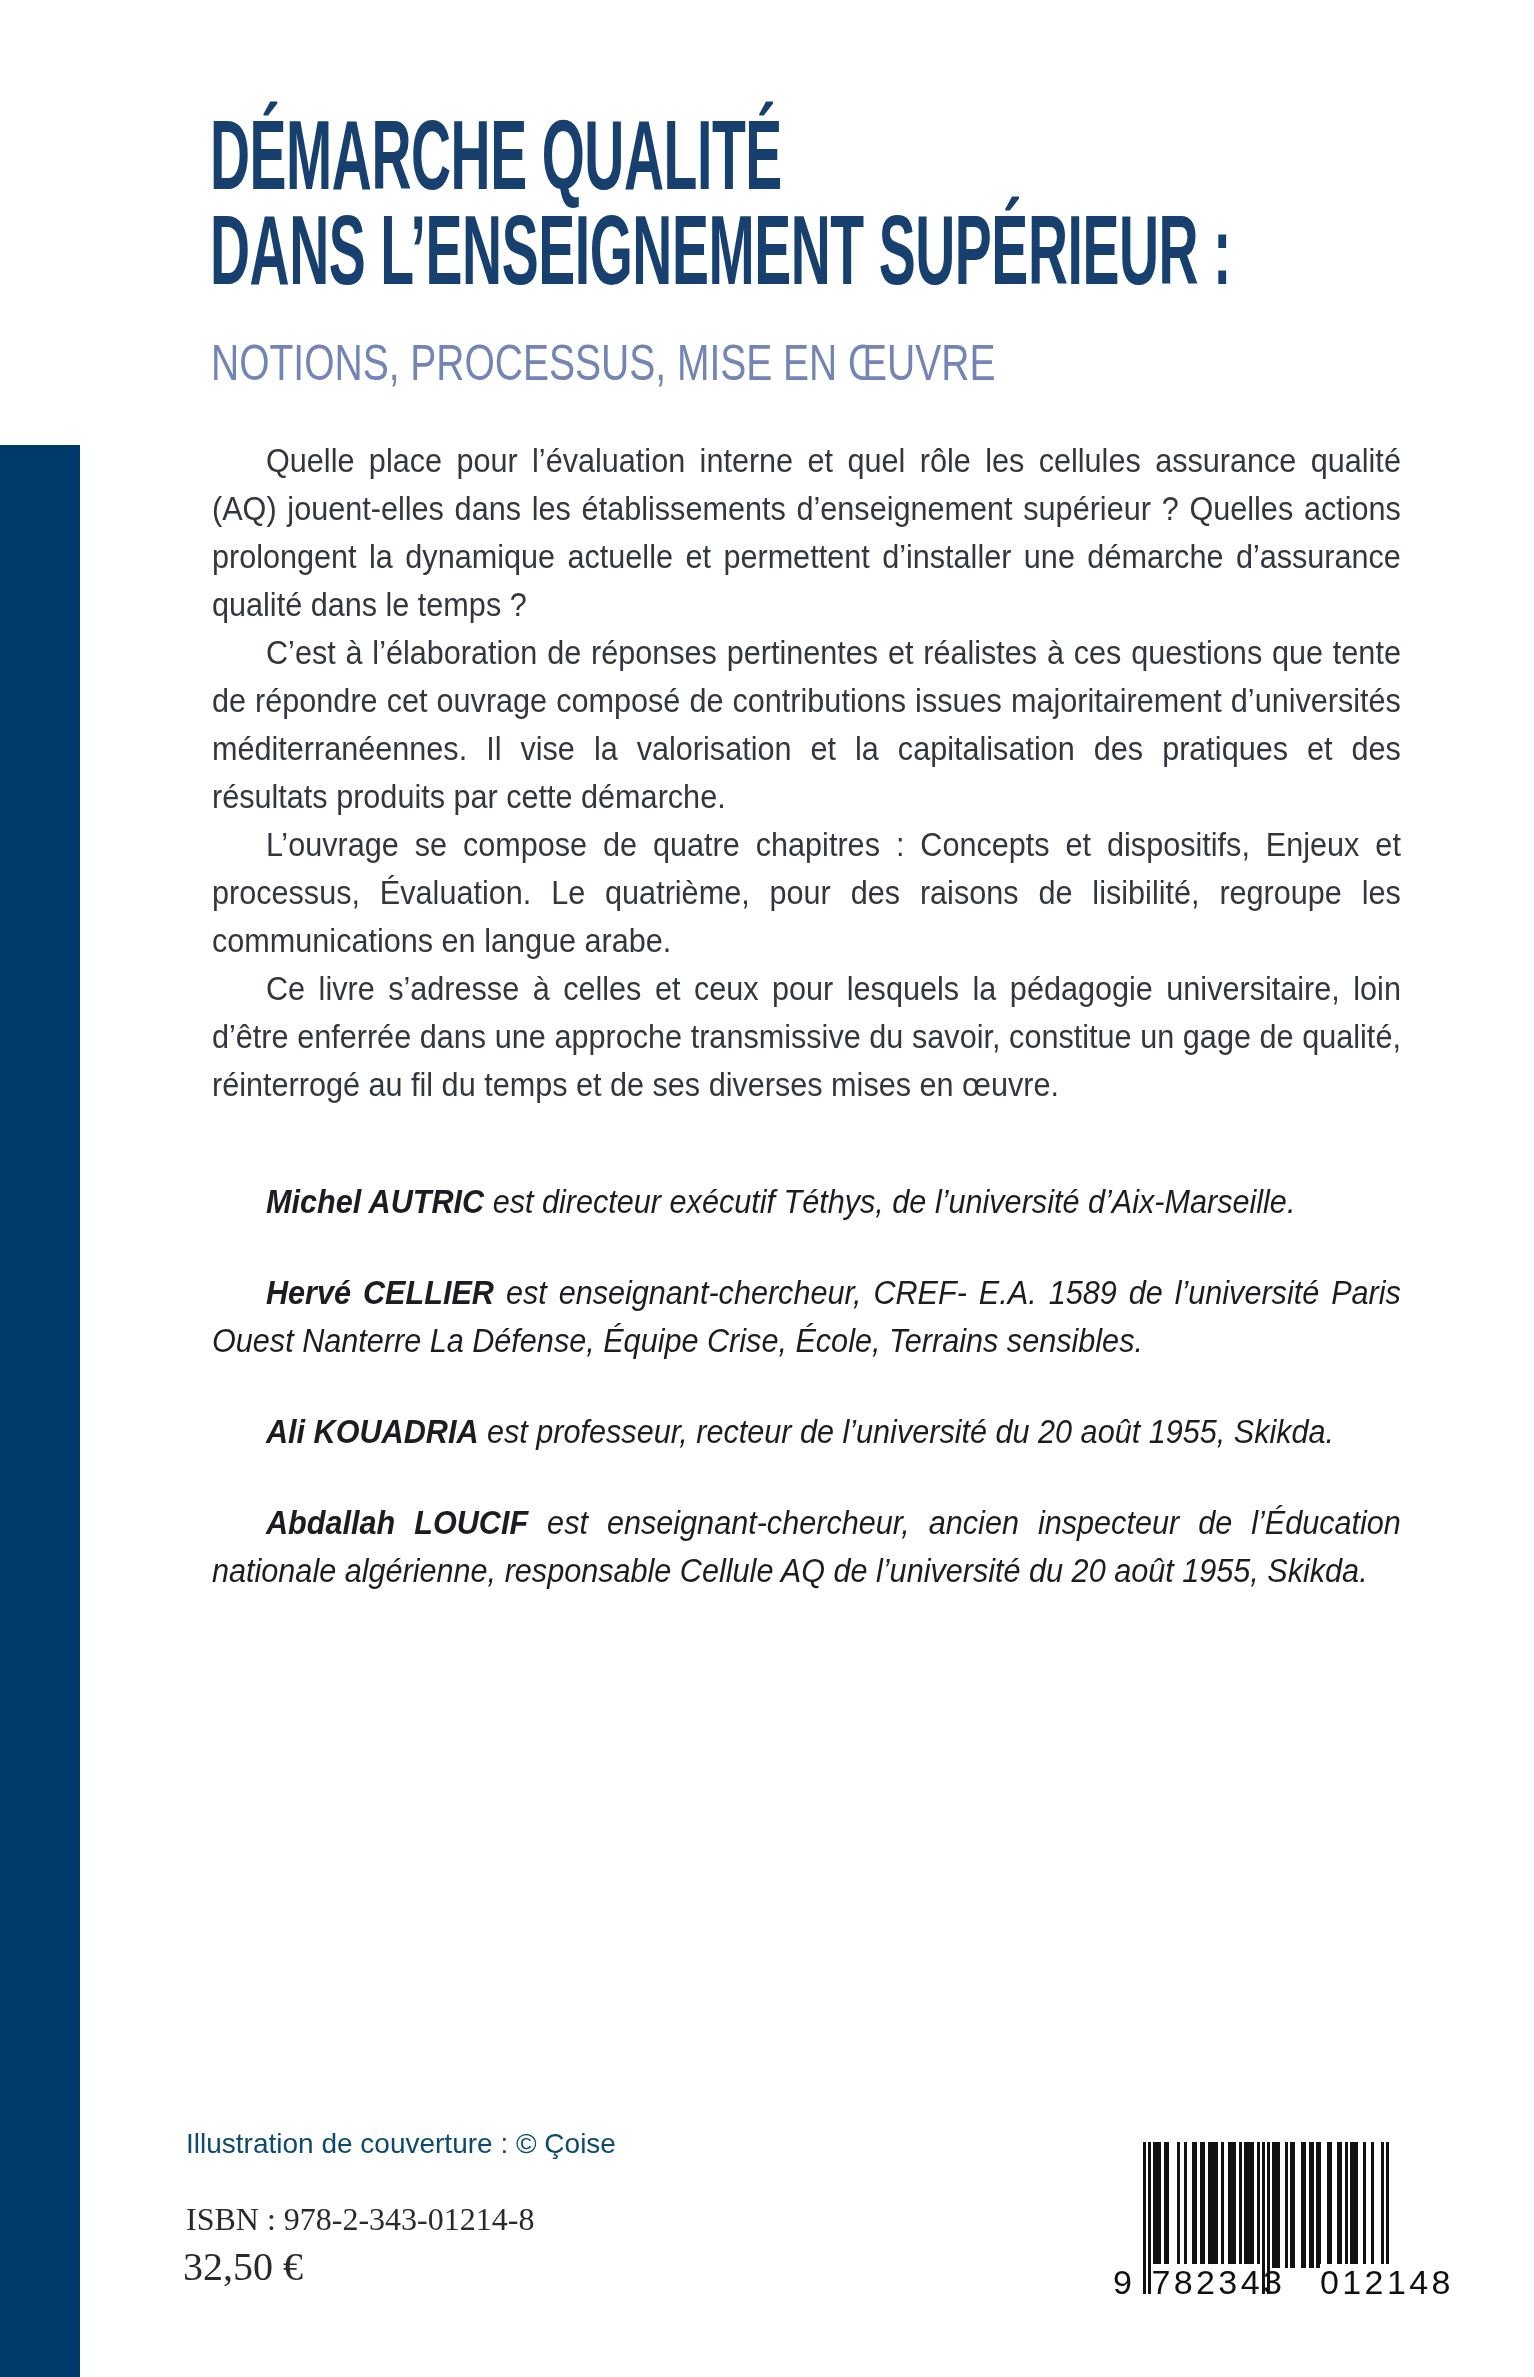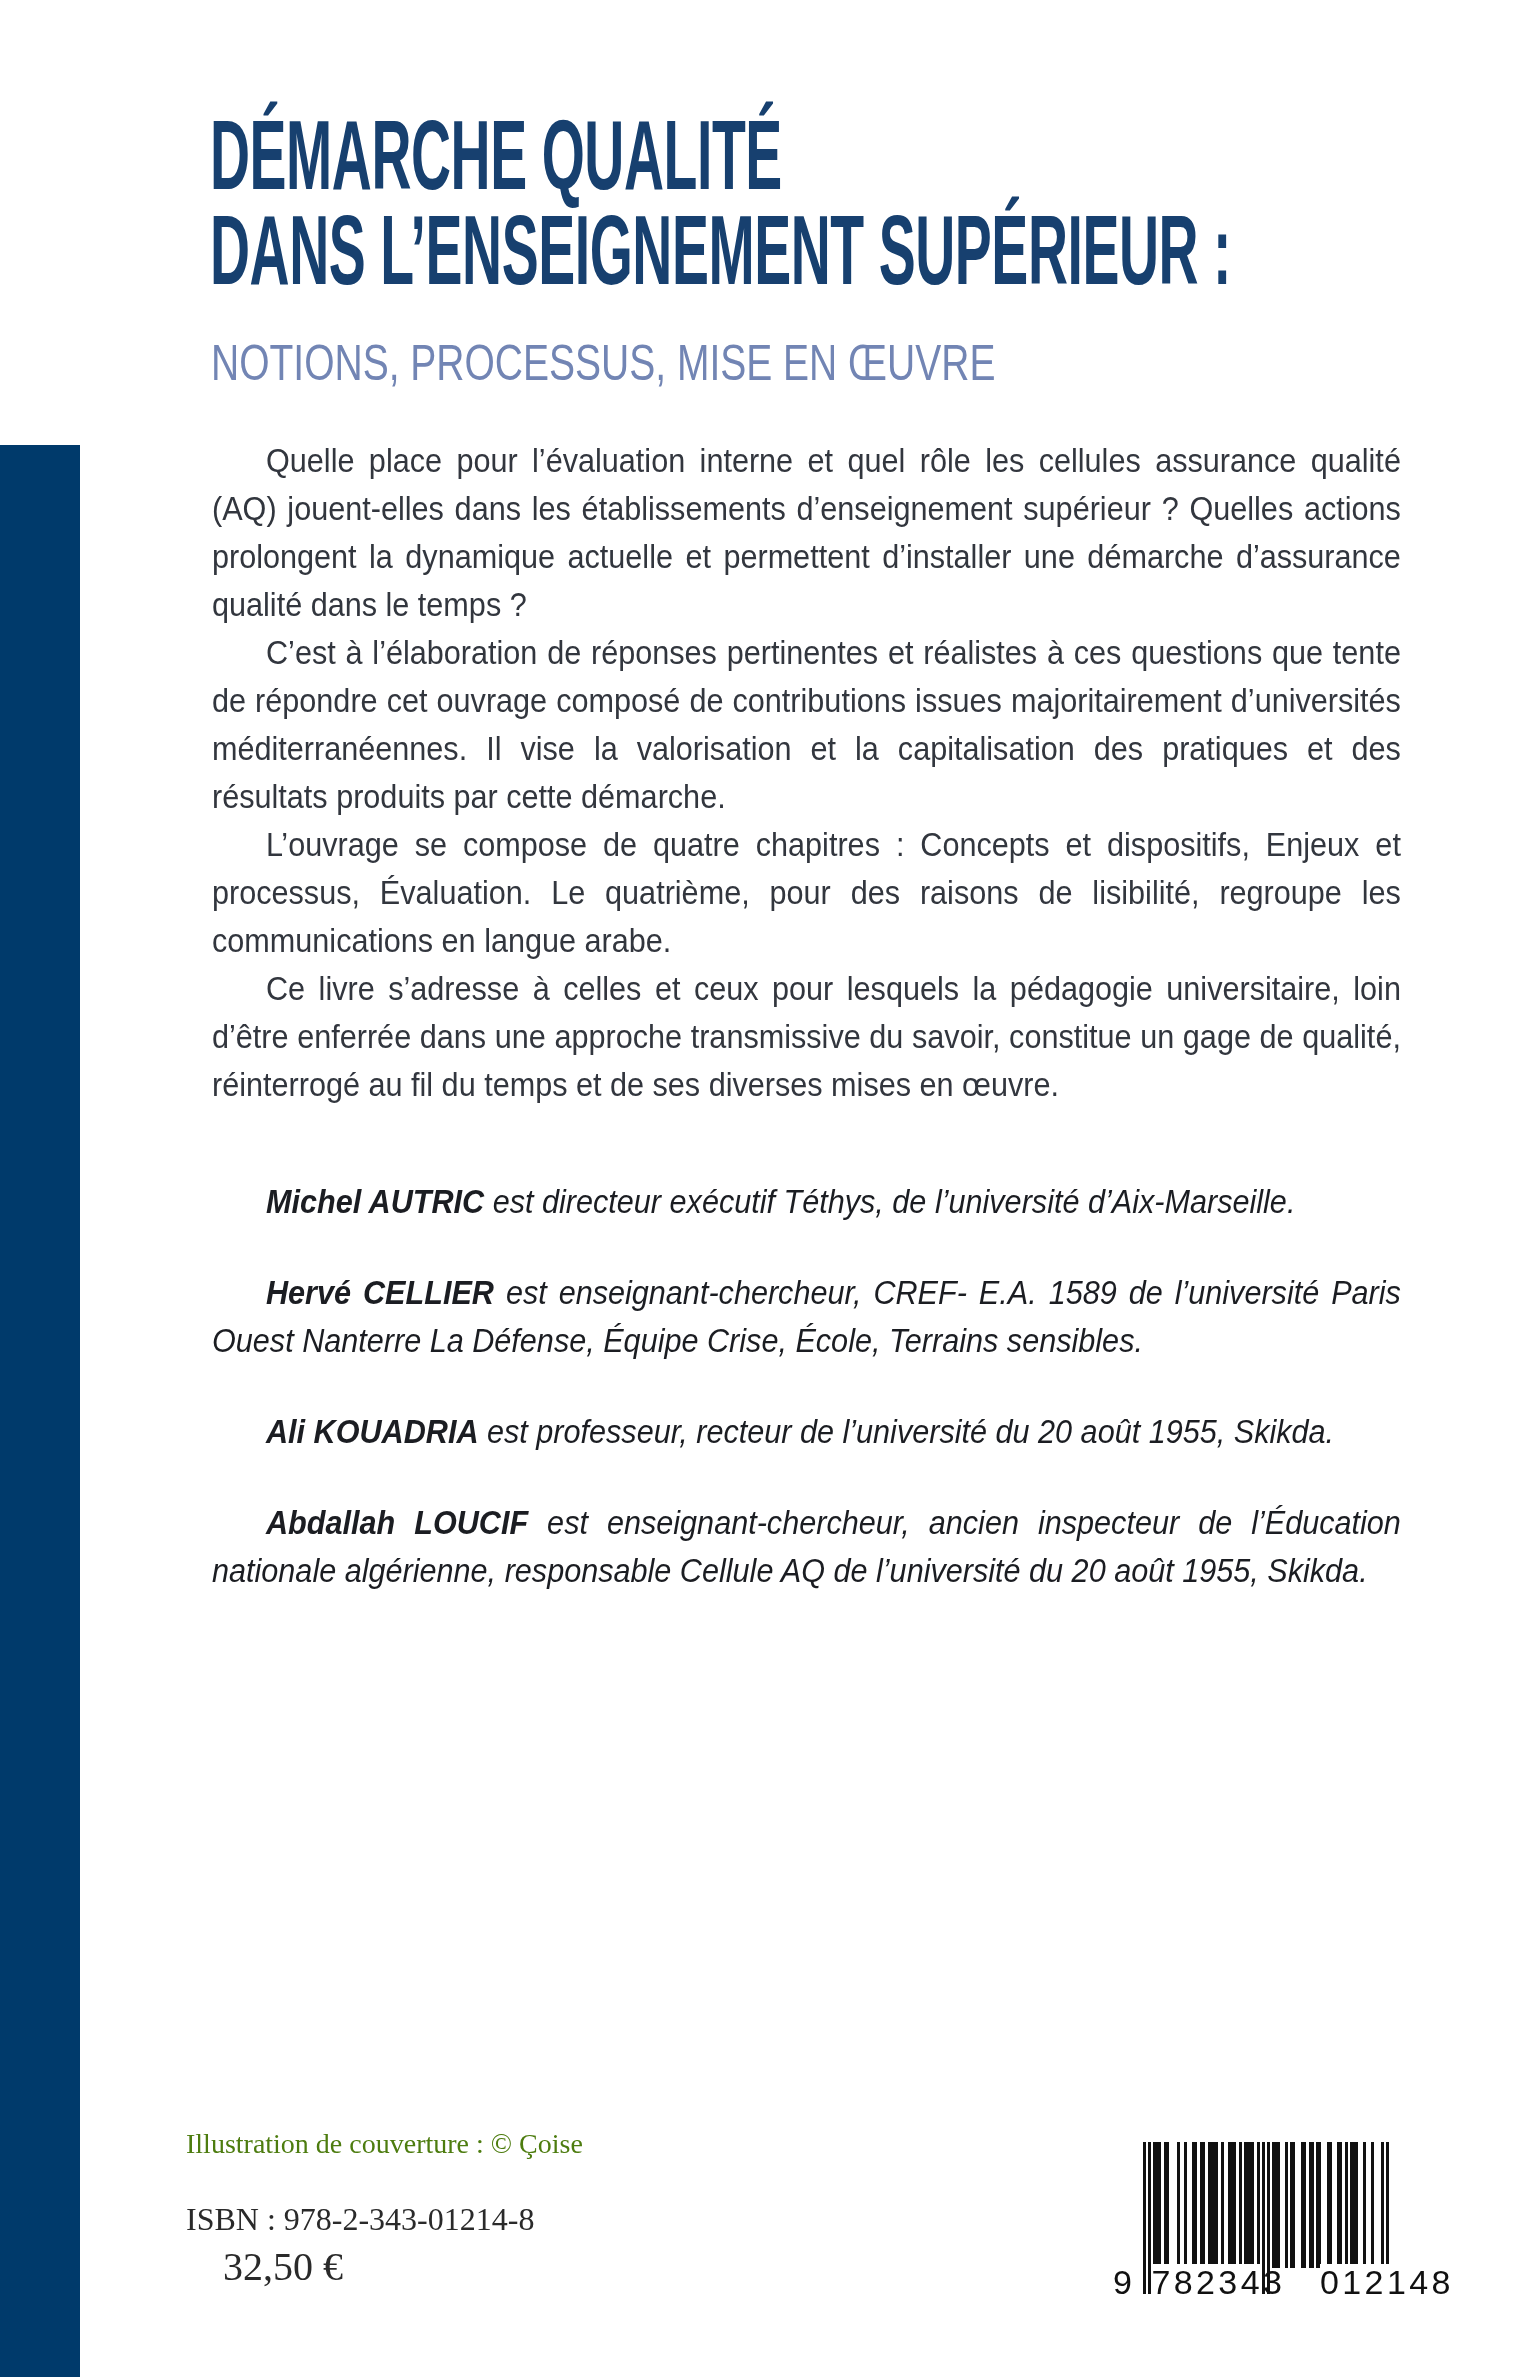--- a/index.html
+++ b/index.html
@@ -41,33 +41,32 @@
     text-align:justify;
   }
   .text-col p{margin:0;text-indent:60px;}
   .bios{margin-top:69px;}
   .bio{margin:0 0 0 0;text-indent:0;font-style:italic;color:#1b1d22;}
   .bio + .bio{margin-top:43px;}
   .bio .author-name{font-weight:bold;font-style:italic;}
   
   .credit{
     position:absolute;left:186px;top:2128px;
-    font-family:Liberation Serif, serif;font-size:28px;color:#4d7c0f;
+    font-family:Liberation Sans, sans-serif;font-size:28px;color:#0c4a6e;
     white-space:nowrap;
   }
   .isbn{
     position:absolute;left:186px;top:2201px;
     font-family:"Liberation Serif", serif;font-size:32px;color:#2a2a2a;
     white-space:nowrap;
   }
   .price{
     position:absolute;left:183px;top:2243px;
     font-family:"Liberation Serif", serif;font-size:40px;color:#2a2a2a;
     white-space:nowrap;
-    margin-left:40px;
   }
   
   .barcode{
     position:absolute;left:1143px;top:2142px;width:246px;height:164px;
   }
   .barcode .bar{
     position:absolute;top:0;height:126px;background:#111111;
   }
   .barcode .bar.tall{height:152px;}
   .bc-digit{

